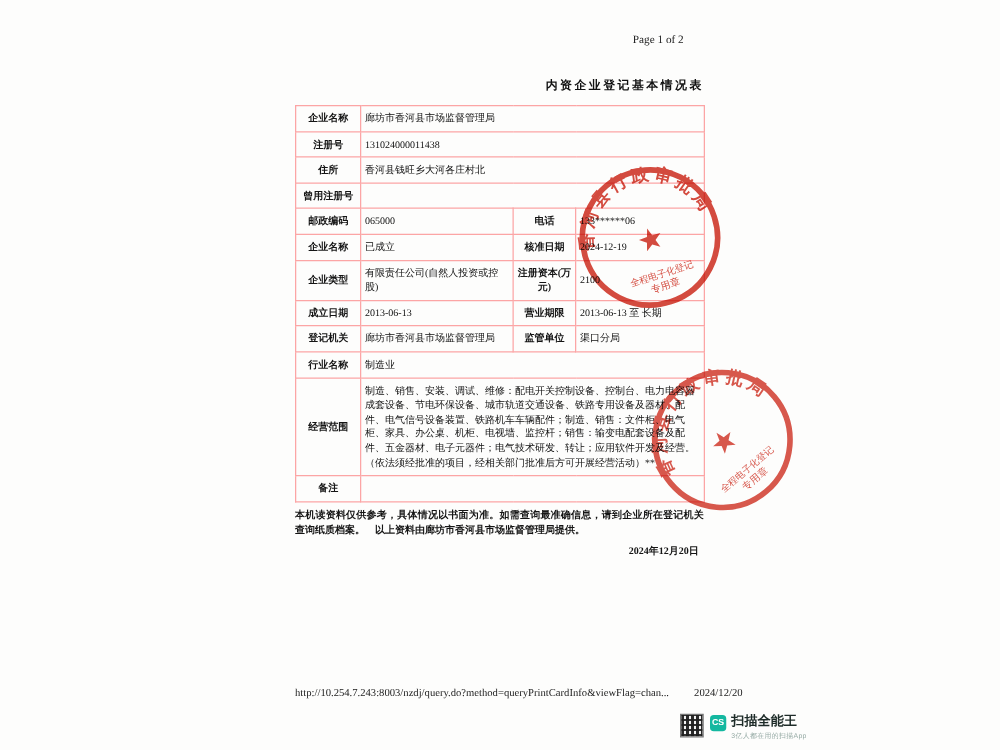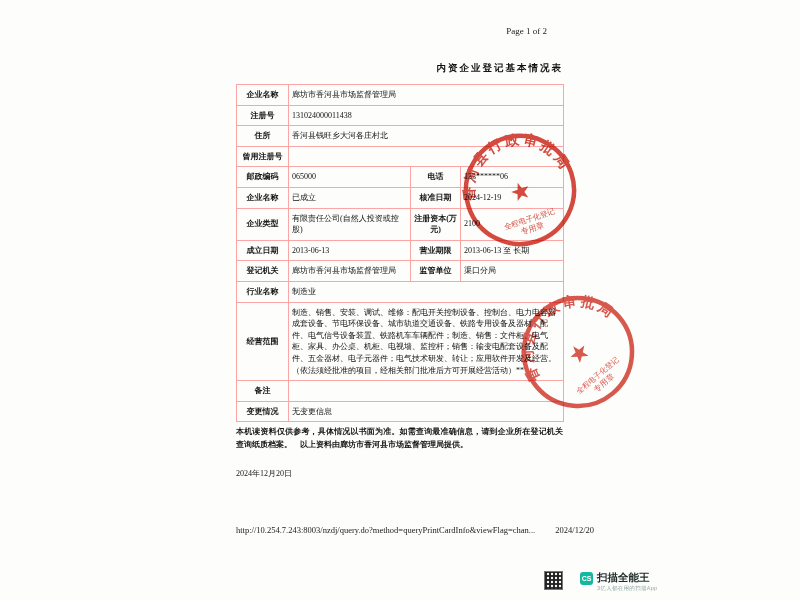--- a/index.html
+++ b/index.html
@@ -28,33 +28,33 @@
     overflow:hidden;word-break:break-all;margin-top:32px;
   }
   td.lbl{font-weight:bold;text-align:center;color:#151515;padding:1px 2px;}
   td.val{text-align:left;color:#101010;}
   td.scope{line-height:1.6;padding:3px 4px;}
   .footer-note{
     margin-top:4px;font-size:8px;line-height:1.6;color:#151515;
     text-align:justify;font-weight:bold;
   }
   .footer-date{
-    margin-top:16px;font-size:8px;color:#151515;
-    padding-right:4px;font-weight:normal;
+    margin-top:4px;text-align:right;font-size:8px;color:#151515;
+    padding-right:4px;font-weight:bold;
   }
   .stamp{position:absolute;z-index:6;mix-blend-mode:multiply;pointer-events:none;}
   .stamp-1{left:460px;top:130px;transform:rotate(-18deg);opacity:.92;}
   .stamp-2{left:518px;top:292px;transform:rotate(-40deg);opacity:.85;}
   .url-line{
-    position:absolute;left:236px;top:525px;font-size:8.5px;color:#1b1b1b;
+    position:absolute;left:236px;top:549px;font-size:8.5px;color:#1b1b1b;
     white-space:nowrap;
   }
   .url-line .print-date{margin-left:18px;}
   .cs-footer{
-    position:absolute;left:544px;top:571px;display:flex;align-items:flex-start;gap:17px;
+    position:absolute;left:544px;top:571px;display:flex;align-items:flex-start;gap:5px;
   }
   .qr{
     width:17px;height:17px;
     background-image:
       repeating-linear-gradient(0deg,rgba(30,30,30,.9) 0 2px,transparent 2px 4px),
       repeating-linear-gradient(90deg,#2a2a2a 0 2px,#f2f2f2 2px 4px);
     border:1px solid #777;
   }
   .cs-right{display:flex;align-items:flex-start;gap:4px;}
   .cs-badge{
@@ -140,24 +140,20 @@
       <td class="val" colspan="3">制造业</td>
     </tr>
     <tr style="height:62px">
       <td class="lbl">经营范围</td>
       <td class="val scope" colspan="3">制造、销售、安装、调试、维修：配电开关控制设备、控制台、电力电容器成套设备、节电环保设备、城市轨道交通设备、铁路专用设备及器材、配件、电气信号设备装置、铁路机车车辆配件；制造、销售：文件柜、电气柜、家具、办公桌、机柜、电视墙、监控杆；销售：输变电配套设备及配件、五金器材、电子元器件；电气技术研发、转让；应用软件开发及经营。（依法须经批准的项目，经相关部门批准后方可开展经营活动）**</td>
     </tr>
     <tr style="height:15px">
       <td class="lbl">备注</td>
       <td class="val" colspan="3"></td>
     </tr>
-    <tr style="height:15px">
-      <td class="lbl">变更情况</td>
-      <td class="val" colspan="3">无变更信息</td>
-    </tr>
   </tbody>
     </table>
 
   <div class="footer-note">本机读资料仅供参考，具体情况以书面为准。如需查询最准确信息，请到企业所在登记机关查询纸质档案。　以上资料由廊坊市香河县市场监督管理局提供。</div>
   <div class="footer-date">2024年12月20日</div>
 </div>
 
 <svg class="stamp stamp-1" width="120" height="120" viewBox="0 0 120 120">
   <circle cx="60" cy="60" r="54" fill="none" stroke="#d23b2e" stroke-width="4.5"></circle>
   <defs>

